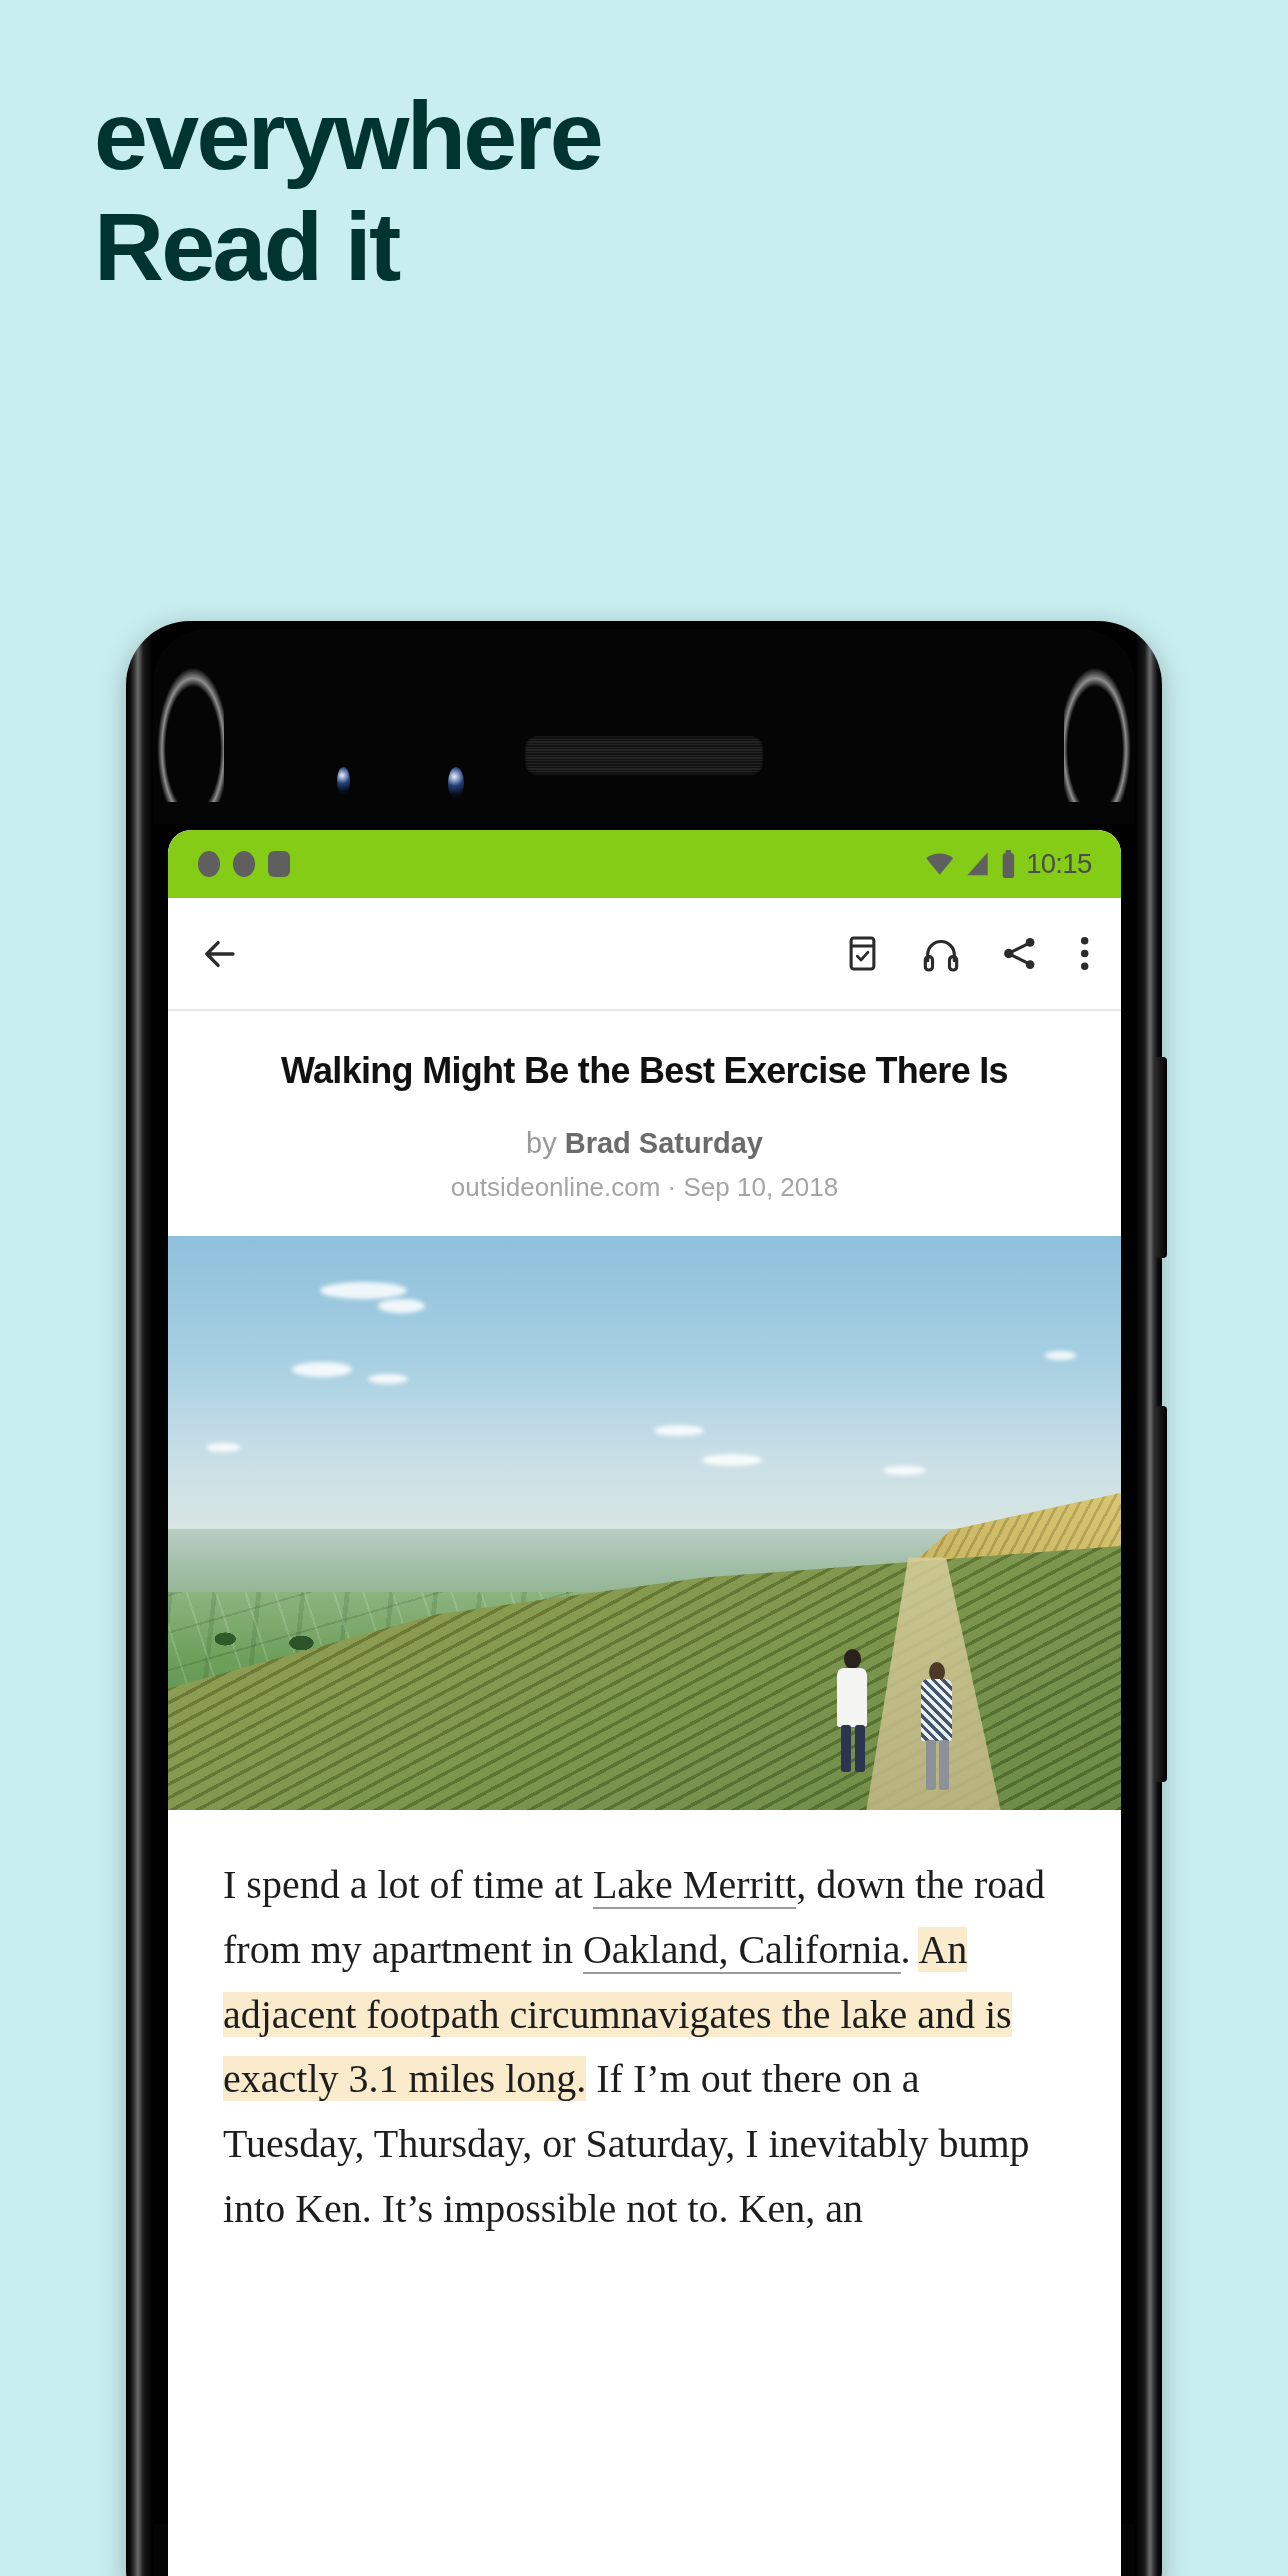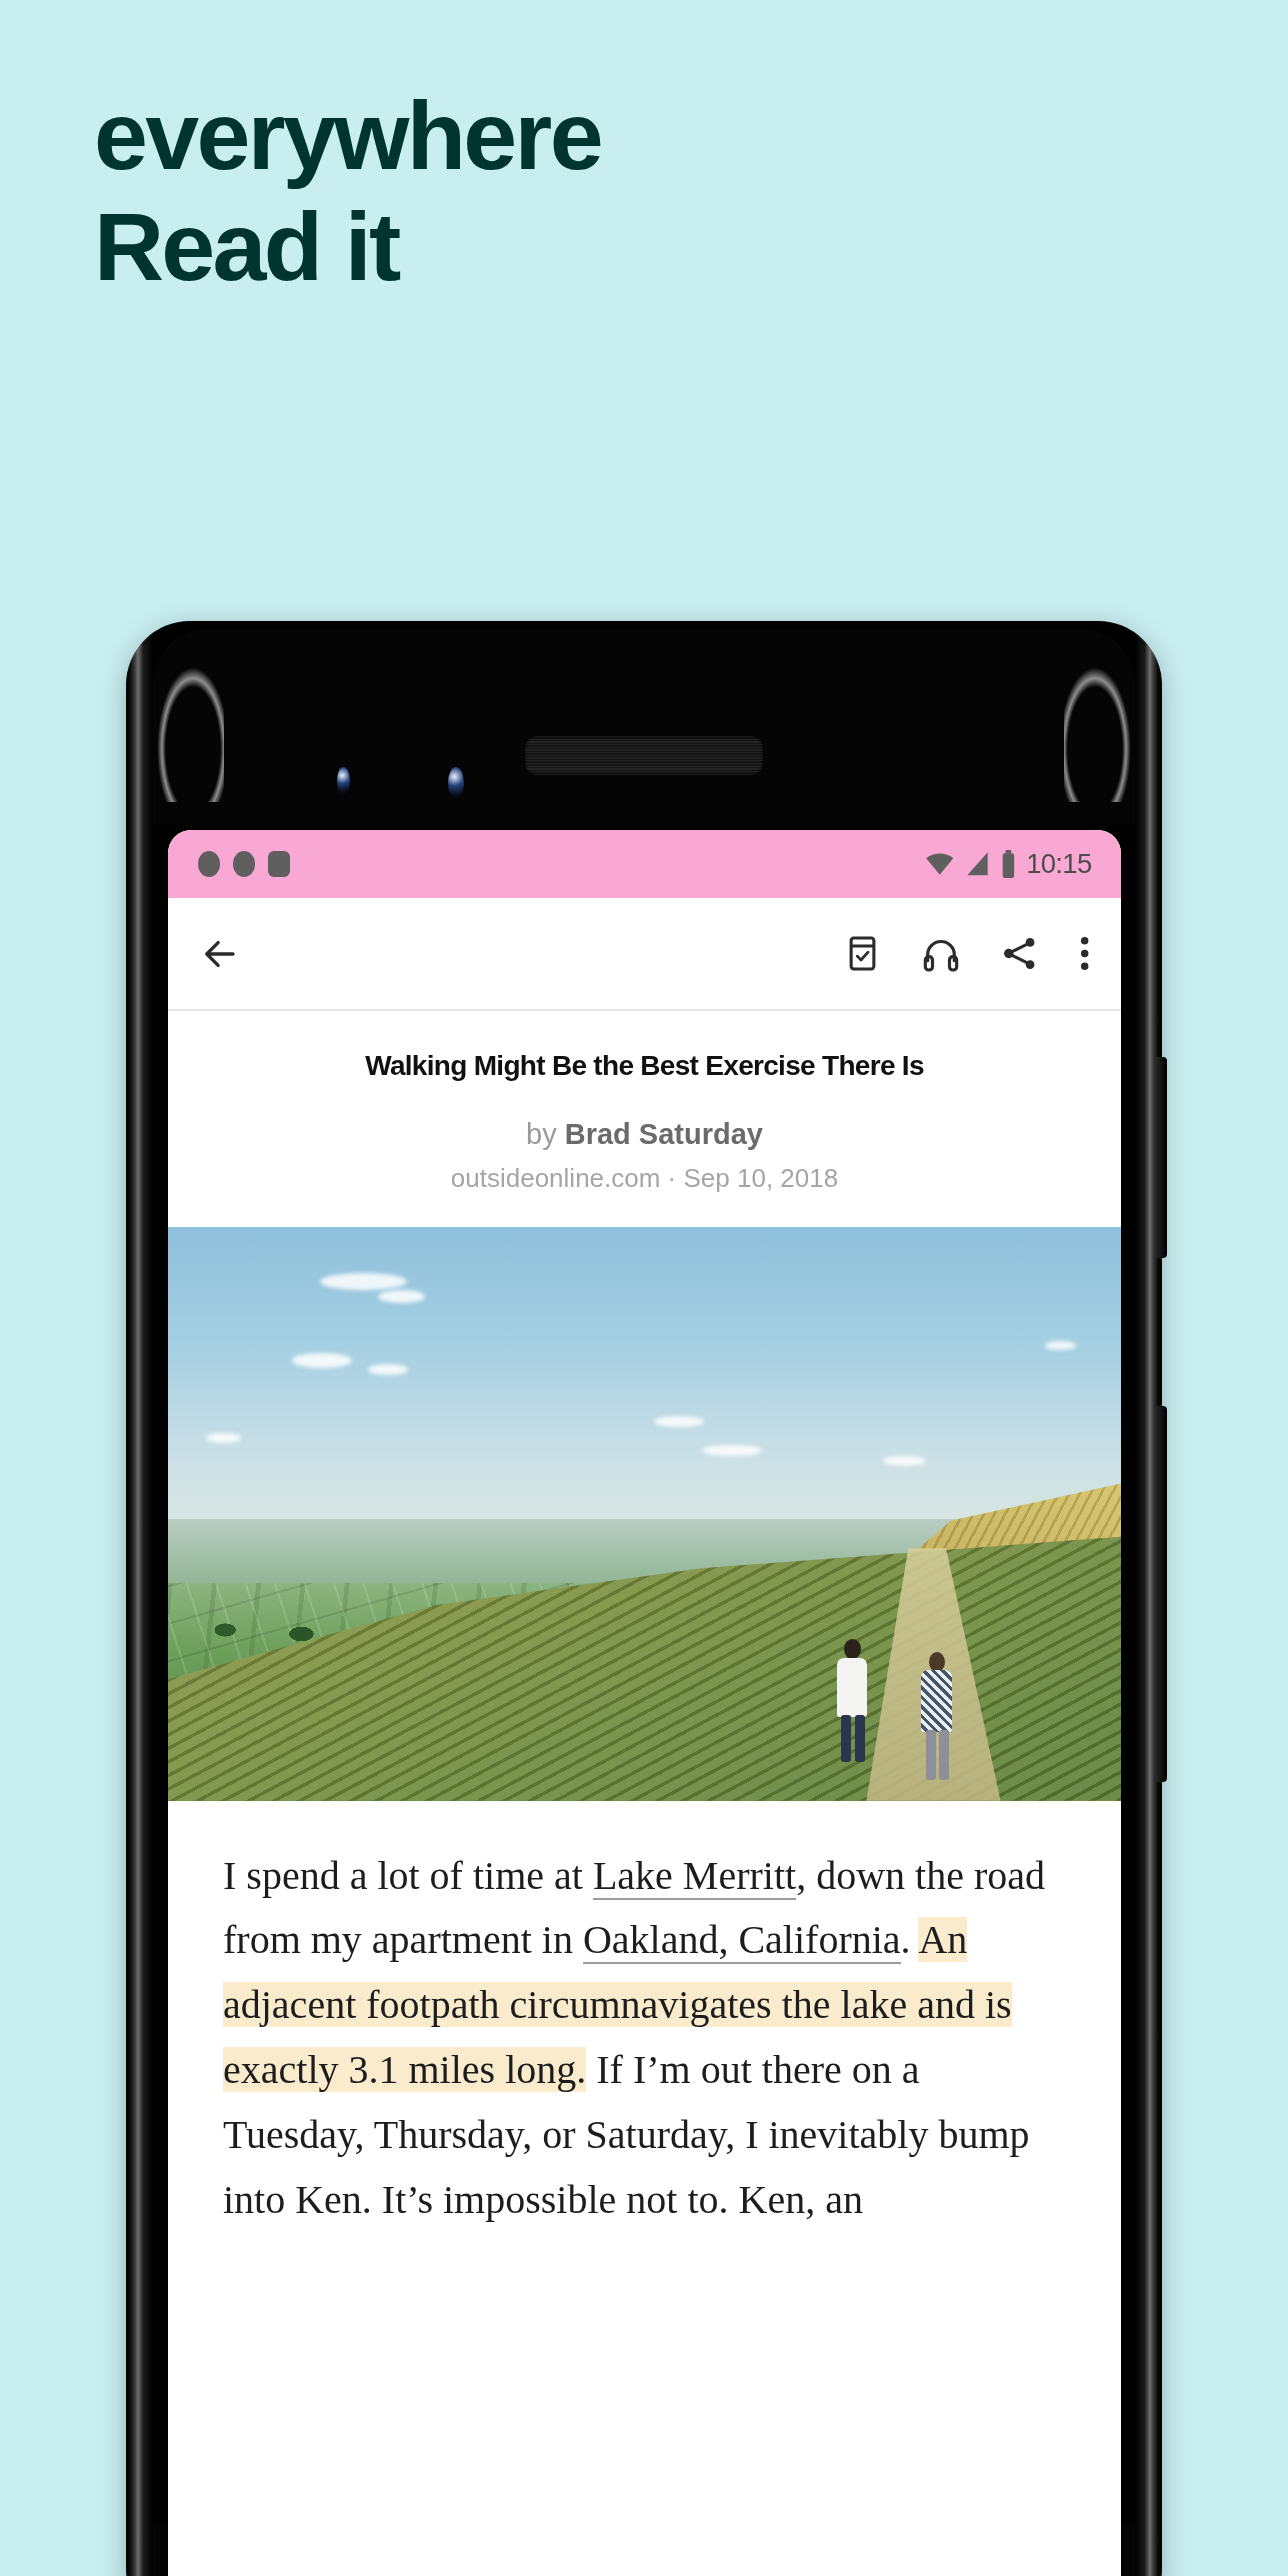--- a/index.html
+++ b/index.html
@@ -121,21 +121,21 @@
     height:1803px;
     background:#ffffff;
     border-top-left-radius:23px;
     border-top-right-radius:23px;
     overflow:hidden;
   }
 
   
   .statusbar{
     height:68px;
-    background:#f9a8d4;
+    background:#84cc16;
     display:flex; align-items:center;
     padding:0 29.5px;
     border-top-left-radius:23px;
     border-top-right-radius:23px;
   }
   .sb-left{ display:flex; align-items:center; gap:13.4px; }
   .sb-dot{ width:22px;height:25.5px;border-radius:50%;background:#5f5f5f; }
   .sb-sq{ width:22px;height:25.5px;border-radius:6px;background:#5f5f5f; }
   .sb-right{ margin-left:auto; display:flex; align-items:center; gap:10px; }
   .sb-time{ font-size:27.5px; color:#4c4c4c; font-weight:500; letter-spacing:-0.7px; }
@@ -151,21 +151,21 @@
   .tb-actions{ margin-left:auto; display:flex; align-items:center; gap:39px; }
   .tb-btn{ display:flex; align-items:center; justify-content:center; cursor:pointer; }
 
   
   .article-head{
     background:#fff;
     padding:39px 64px 31px;
     text-align:center;
   }
   .article-title{
-    font-size:28px;
+    font-size:36px;
     font-weight:700;
     color:#111;
     line-height:1.17;
     letter-spacing:-0.7px;
   }
   .article-byline{
     margin-top:32px;
     font-size:29px;
     color:#9a9a9a;
     line-height:1.35;

